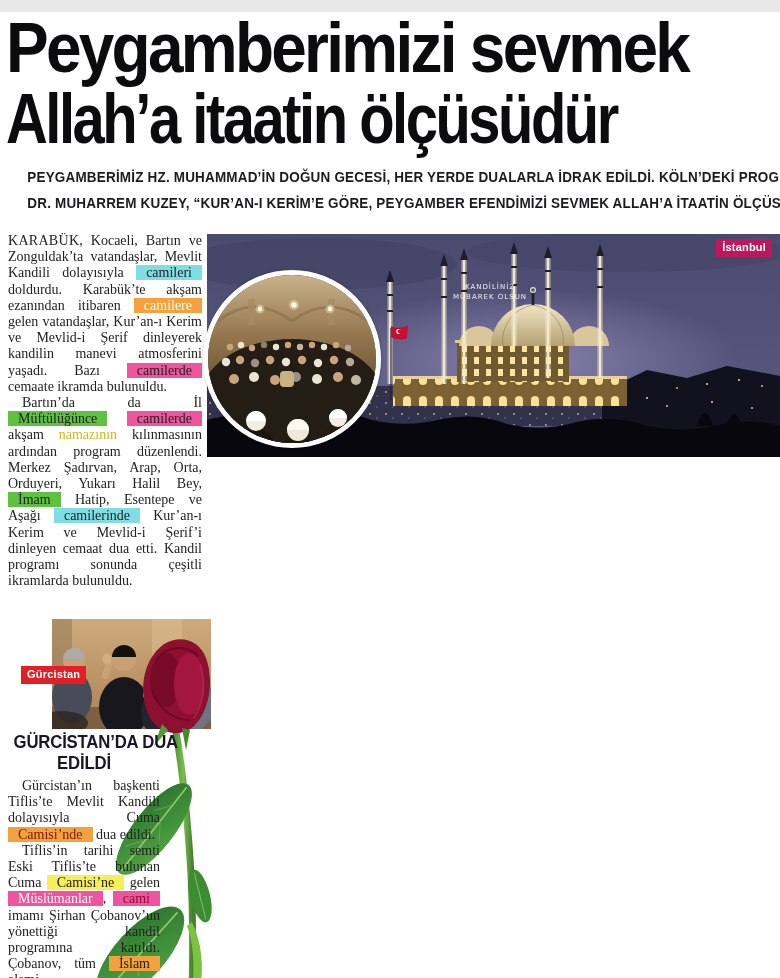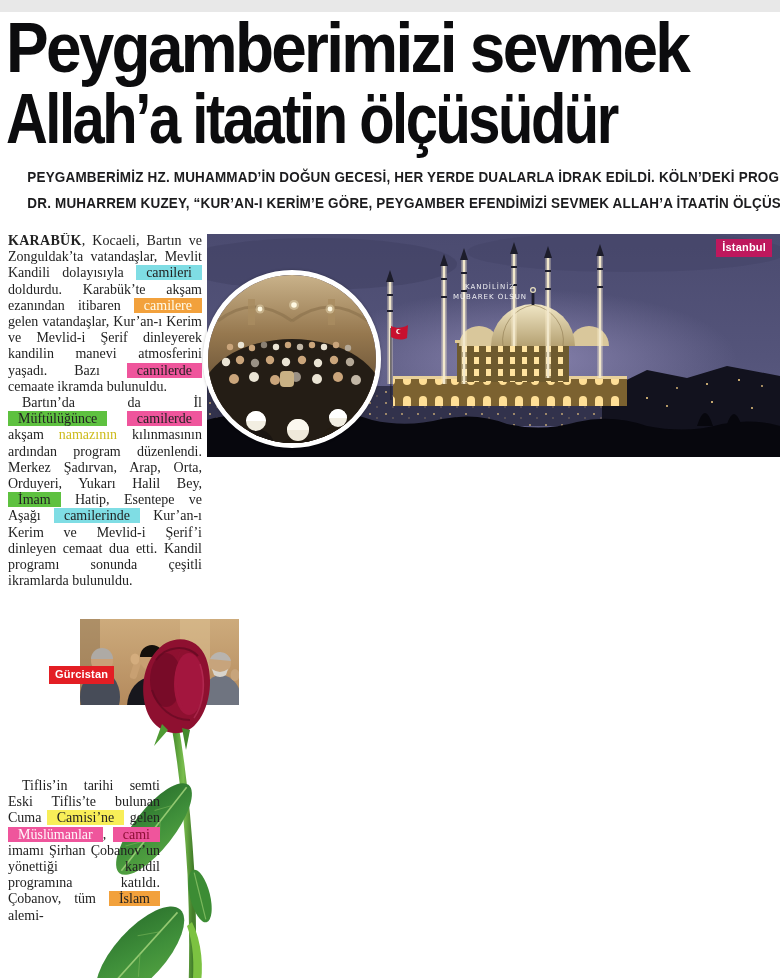--- a/index.html
+++ b/index.html
@@ -24,36 +24,36 @@
     font-weight:bold; color:#1c1c1e; font-size:14.5px; line-height:26px;
     transform:scaleX(0.93); transform-origin:50% 50%; letter-spacing:0.2px;
   }
   
   .bodycol {
     position:absolute; text-align:justify; font-size:14px; line-height:16.2px;
     color:#222; z-index:4;
   }
   .bodycol p { margin:0; text-indent:14px; }
   .bodycol.first p:first-child { text-indent:0; }
-  .bodycol .lead { font-weight:bold; letter-spacing:0.3px; }
+  .bodycol .lead { font-weight:normal; letter-spacing:0.3px; }
   .bodycol .hl { padding:0 10px; }
   #main-col { left:8px; top:221px; width:194px; height:386px; overflow:hidden; }
   #georgia-col { left:8px; top:766px; width:152px; height:212px; overflow:hidden; }
   
   #istanbul-photo {
     position:absolute; left:207px; top:222px; width:573px; height:223px;
     overflow:hidden; z-index:1;
   }
   #inset-circle {
     position:absolute; left:203px; top:258px; width:168px; height:168px;
     border:5px solid #ffffff; border-radius:50%; overflow:hidden; z-index:2;
     box-shadow:0 0 3px rgba(0,0,0,0.25);
   }
   #georgia-photo {
-    position:absolute; left:44px; top:607px; width:159px; height:86px;
+    position:absolute; left:16px; top:607px; width:159px; height:110px;
     overflow:hidden; z-index:1;padding-left:36px;
   }
   .badge {
     position:absolute; font-family:"Liberation Sans", sans-serif; font-weight:bold;
     color:#ffffff; font-size:11px; line-height:15px; padding:1px 6px 2px 6px;
     z-index:5; letter-spacing:0.2px;
   }
   #istanbul-badge { right:8px; top:5px; }
   #georgia-badge { left:5px; top:47px; }
   
@@ -339,22 +339,27 @@
         <path d="M130 40 a 11 11 0 0 1 21 2 Z" fill="#b8b4af"></path>
         <path d="M132 50 q 8 6 16 0 l -2 6 q -6 4 -12 0 Z" fill="#d8d4cc"></path>
         <ellipse cx="124" cy="58" rx="4.5" ry="6" fill="#c7a47c"></ellipse>
         <ellipse cx="155" cy="56" rx="4.5" ry="6" fill="#c7a47c"></ellipse>
       </g>
       <ellipse cx="10" cy="104" rx="26" ry="12" fill="#2a2520" opacity="0.8"></ellipse>
     </svg>
     <div class="badge" id="georgia-badge" style="background-color: rgb(227, 30, 36);">Gürcistan</div>
   </div>
 
+  <div id="georgia-headline">
+    <span class="ghline">GÜRCİSTAN’DA DUA</span>
+    <span class="ghline">EDİLDİ</span>
+  </div>
 
   <div id="georgia-col" class="bodycol">
+      <p><span>Gürcistan’ın başkenti Tiflis’te Mevlit Kandili dolayısıyla Cuma </span><span class="hl" style="background-color: rgb(242, 161, 60); color: rgb(122, 26, 16);">Camisi’nde</span><span> dua edildi.</span></p>
       <p><span>Tiflis’in tarihi semti Eski Tiflis’te bulunan Cuma </span><span class="hl" style="background-color: rgb(248, 238, 88);">Camisi’ne</span><span> gelen </span><span class="hl" style="background-color: rgb(239, 85, 156); color: rgb(255, 245, 250);">Müslümanlar</span><span>, </span><span class="hl" style="background-color: rgb(239, 85, 156); color: rgb(140, 15, 52);">cami</span><span> imamı Şirhan Çobanov’un yönettiği kandil programına katıldı. Çobanov, tüm </span><span class="hl" style="background-color: rgb(242, 161, 60);">İslam</span><span> alemi-</span></p>
     </div>
 
   <div id="rose">
     <svg viewBox="0 0 118 366" width="118" height="366">
       <defs>
         <linearGradient id="leafg" x1="0" y1="0" x2="1" y2="1">
           <stop offset="0" stop-color="#2a702c"></stop>
           <stop offset="0.5" stop-color="#3f8f3a"></stop>
           <stop offset="1" stop-color="#5aa843"></stop>

